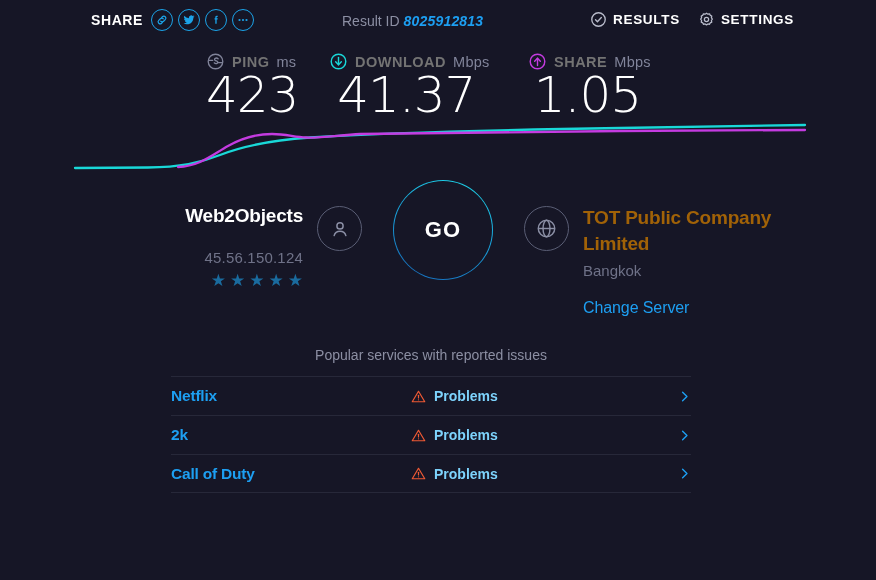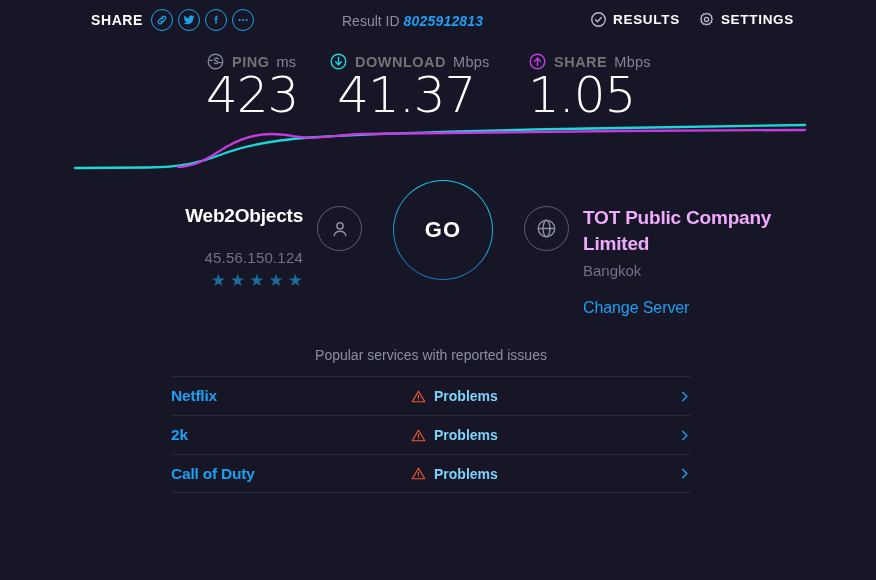--- a/index.html
+++ b/index.html
@@ -57,21 +57,21 @@
   .m-val {
     font-size: 50px; color: #ffffff; font-weight: 300;
     line-height: 1.02; letter-spacing: -1px; margin-top: -1px;
     font-family: "DejaVu Sans", sans-serif;
   }
   .metric-ping { left: 206px; top: 0; }
   .metric-ping .m-val { text-align: right; padding-right: 4px; }
   .metric-download { left: 329px; top: 0; }
   .metric-download .m-val { text-align: center; padding-right: 6px; }
   .metric-upload { left: 528px; top: 0; }
-  .metric-upload .m-val { text-align: left; padding-right: 4px; }
+  .metric-upload .m-val { text-align: center; padding-right: 4px; }
 
   
   .graph { position: absolute; left: 60px; top: 122px; width: 760px; height: 52px; }
 
   
   .inforow { position: absolute; top: 183px; left: 12px; width: 876px; height: 130px; }
 
   .client { position: absolute; left: 0; top: 0; width: 350px; text-align: right; }
   .client-inner { display: flex; align-items: flex-start; justify-content: flex-end; gap: 14px; }
   .client-text { text-align: right; padding-top: 22px; }
@@ -95,21 +95,21 @@
       linear-gradient(200deg, #1ED8E8 0%, #19A6DE 45%, #1667B8 100%) border-box;
     border: 1.7px solid transparent;
     cursor: pointer;
   }
   .go-text { color: #ffffff; font-size: 22px; font-weight: bold; letter-spacing: 1.2px; }
 
   .server { position: absolute; left: 512px; top: 0; width: 364px; }
   .server-inner { display: flex; align-items: flex-start; gap: 14px; }
   .server-text { padding-top: 22px; }
   .server-name {
-    font-size: 19px; color: #f0abfc; font-weight: bold;
+    font-size: 19px; color: #a16207; font-weight: bold;
     line-height: 1.36; max-width: 210px; letter-spacing: -.2px;
   }
   .server-city { font-size: 15px; color: #6f7288; margin-top: 5px; }
   .change-server {
     font-size: 16px; color: #1D9FF2; margin-top: 20px;
     cursor: pointer; font-weight: normal; letter-spacing: -.1px;
   }
 
   
   .problems { position: absolute; left: 171px; top: 343px; width: 520px; }

